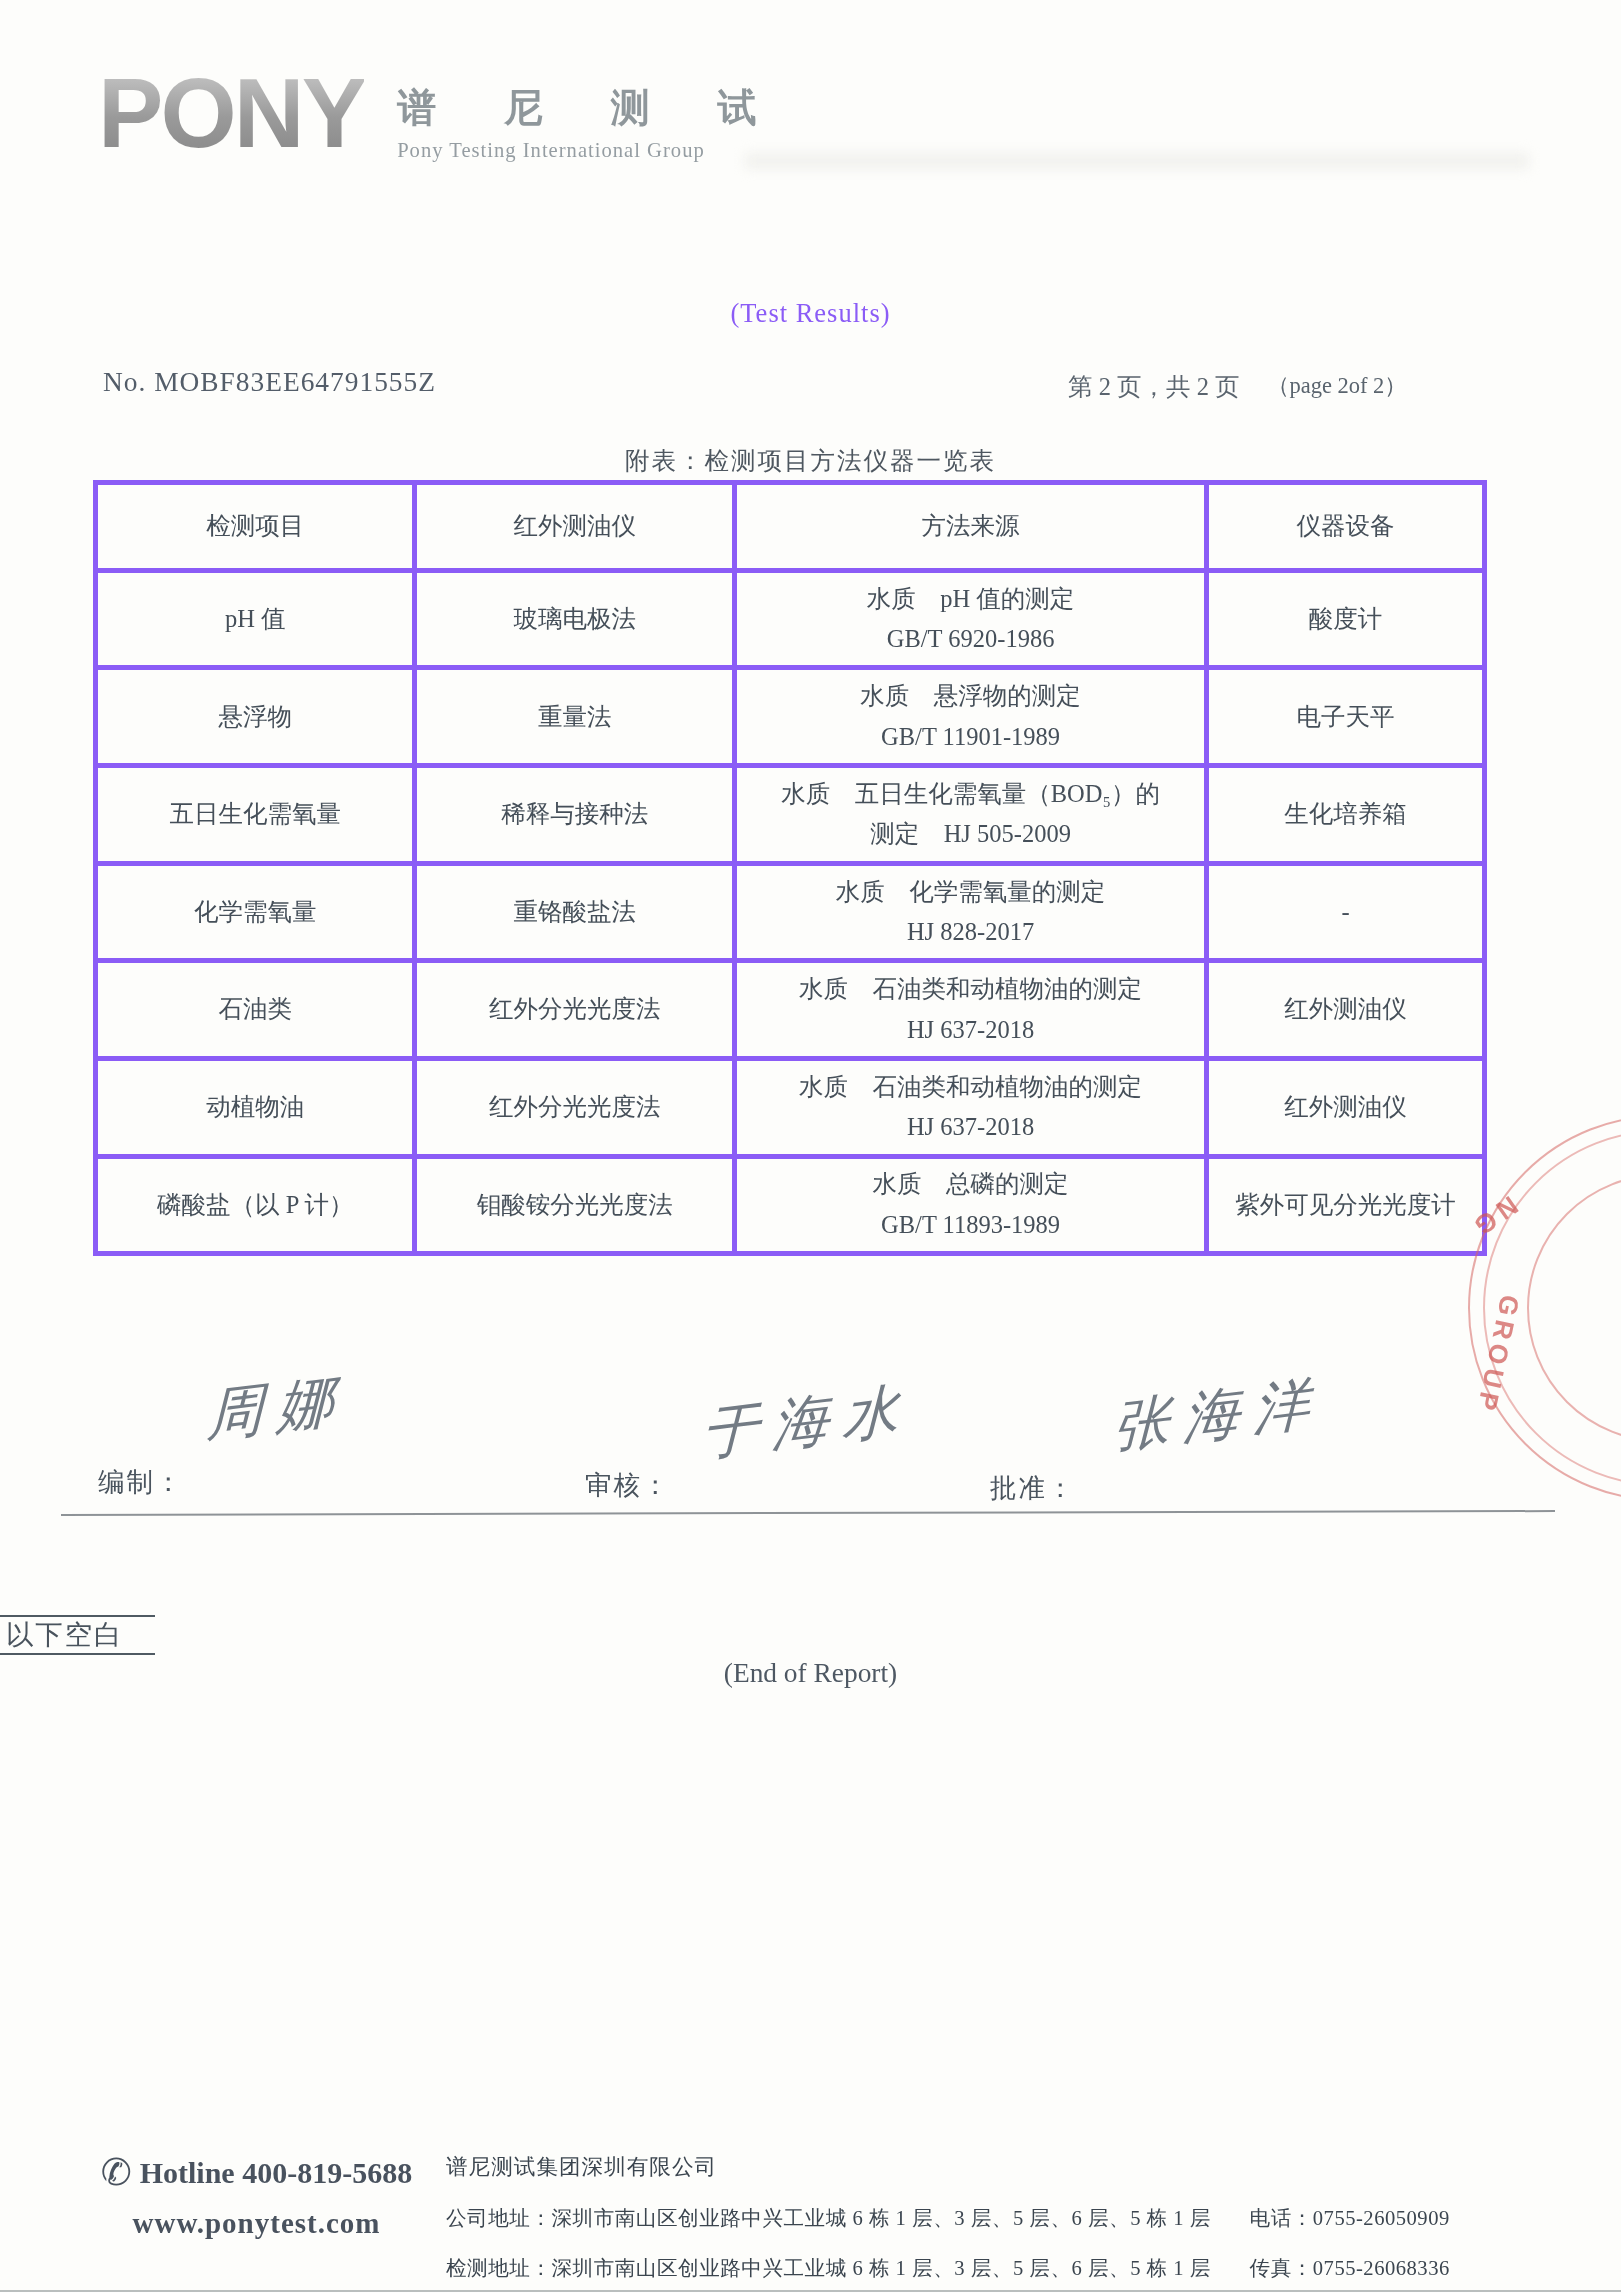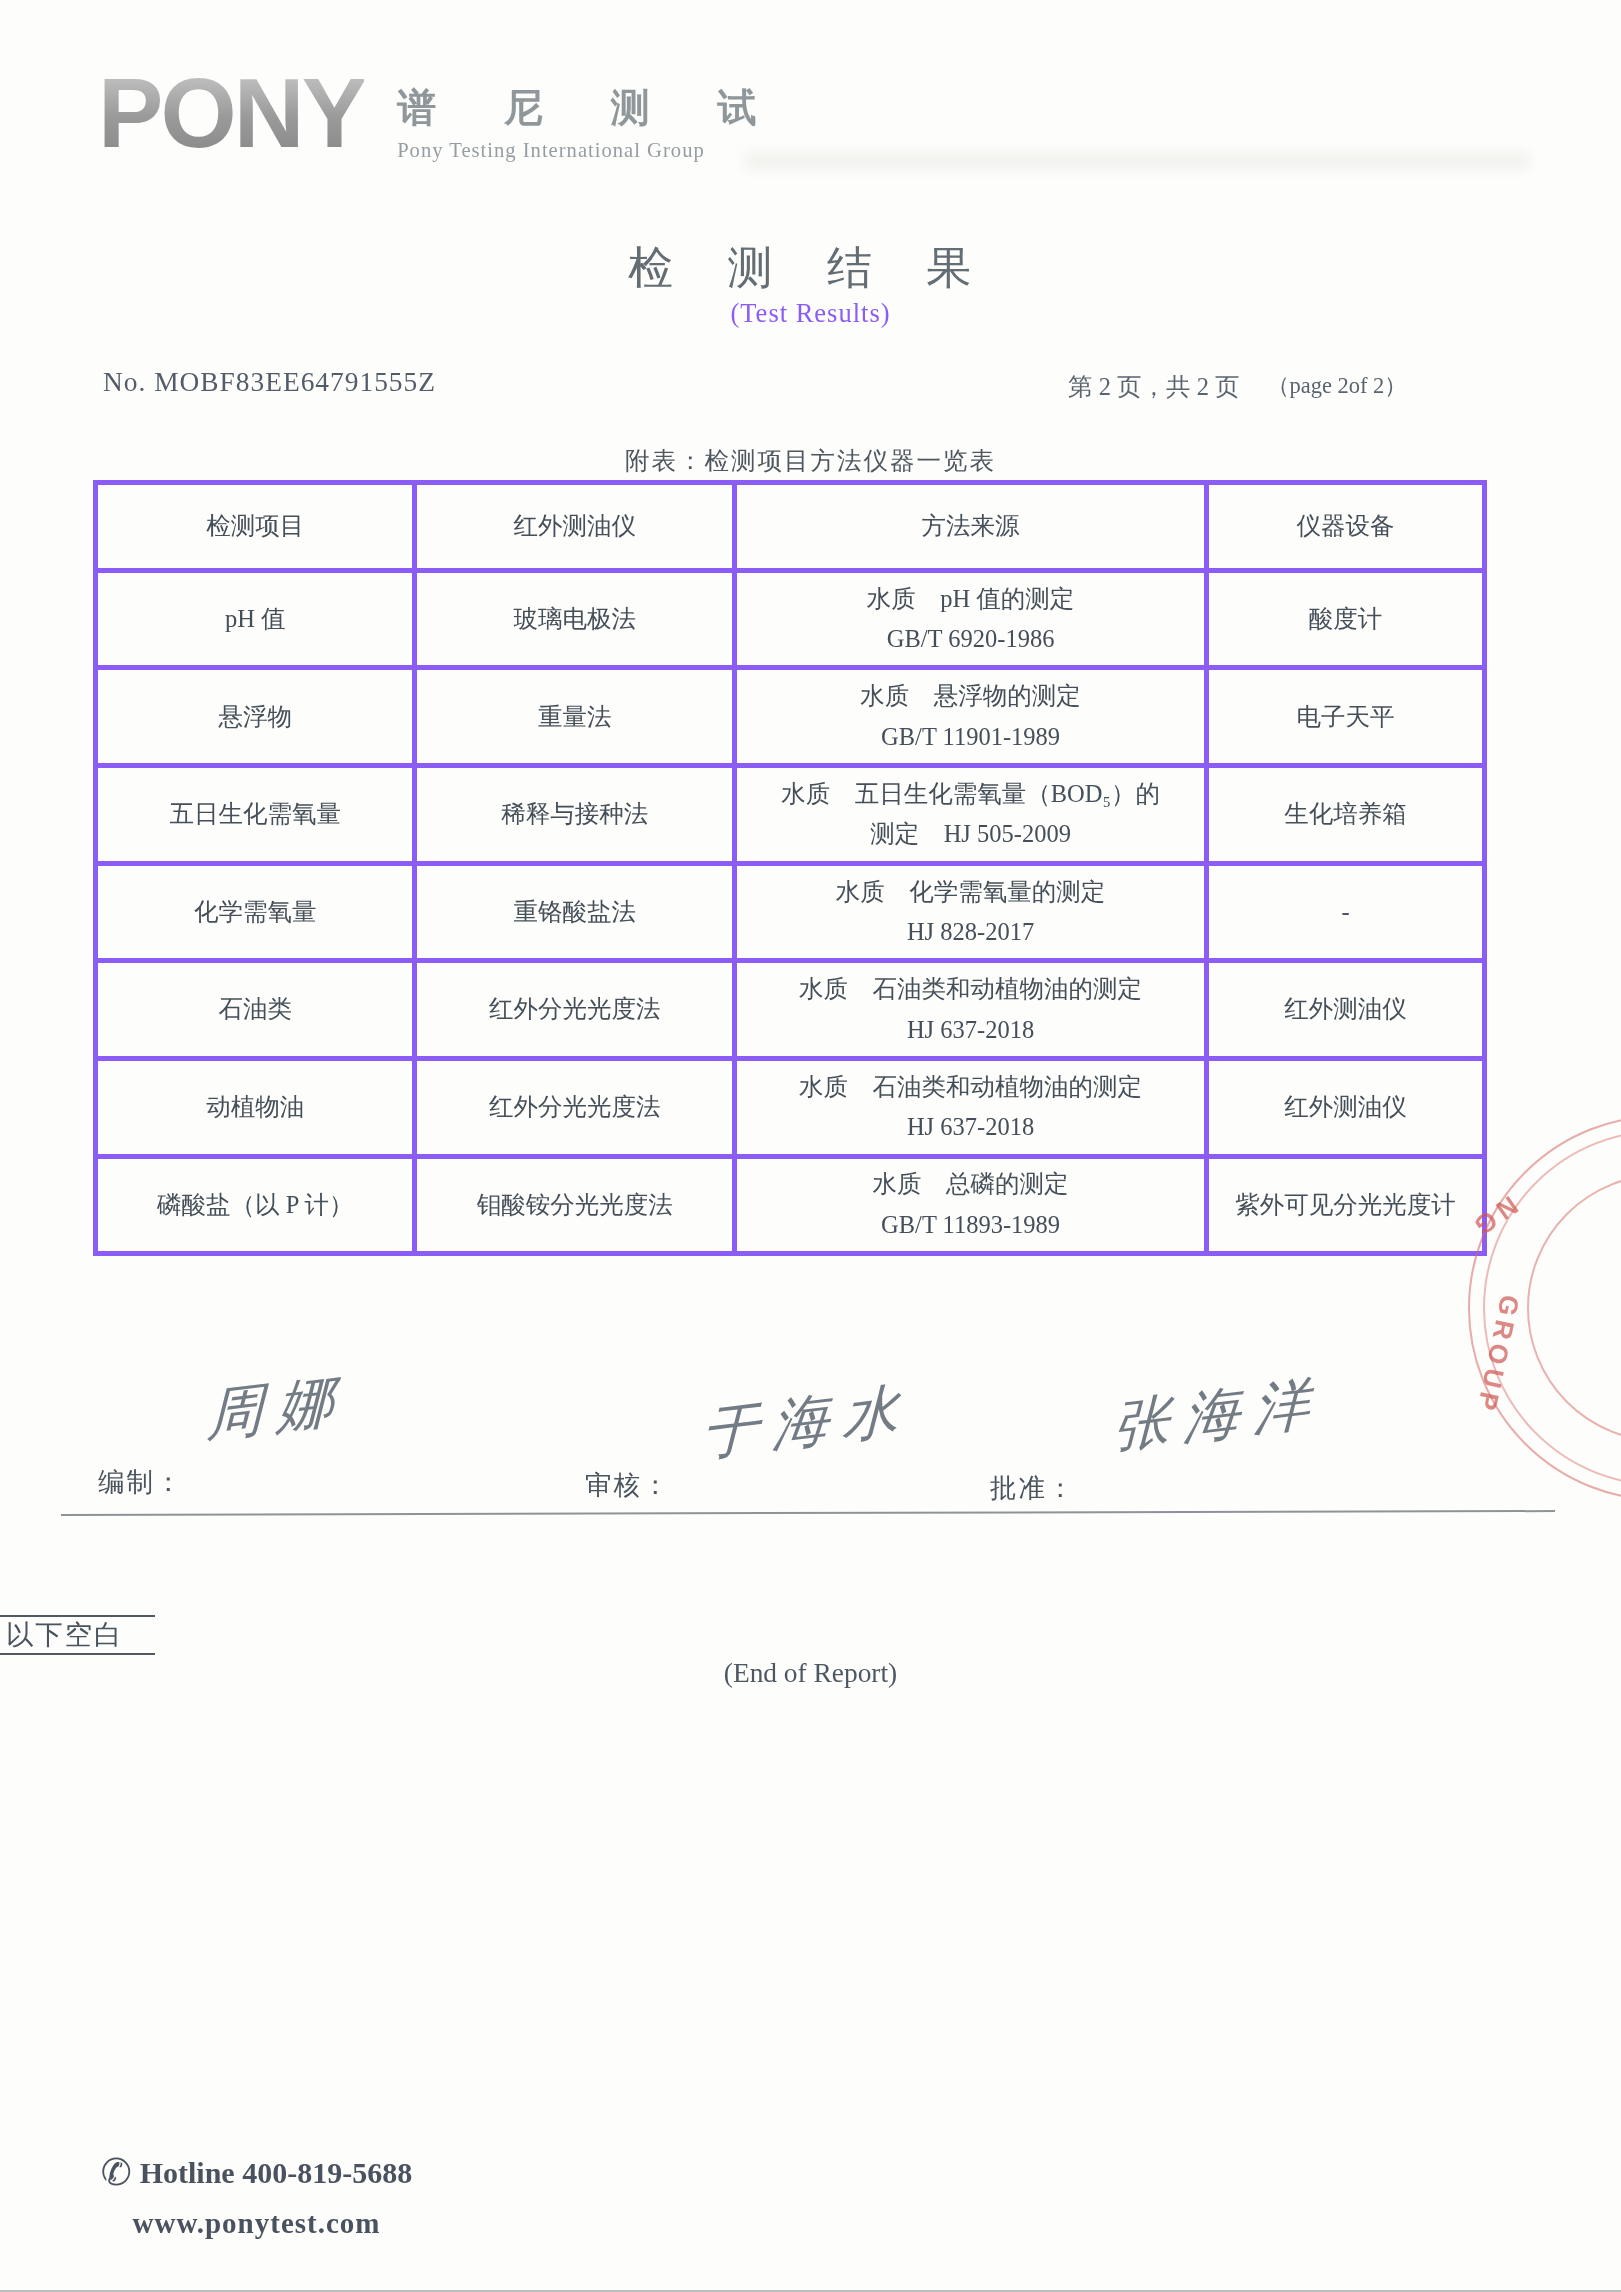--- a/index.html
+++ b/index.html
@@ -72,21 +72,20 @@
 
   <div class="logo-wrap">
     <div class="logo-pony">PONY</div>
     <div class="logo-right">
       <div class="logo-cn">谱 尼 测 试</div>
       <div class="logo-en">Pony Testing International Group</div>
     </div>
   </div>
   <div class="scan-smudge" style="left:745px;top:153px;width:784px;height:15.7px;"></div>
 
-  <div class="doc-title">检 测 结 果</div>
   <div class="doc-subtitle">(Test Results)</div>
 
   <div class="report-no">No. MOBF83EE64791555Z</div>
   <div class="page-info">
     <span class="cn">第 2 页，共 2 页</span>
     <span class="en">（page 2of 2）</span>
   </div>
 
   <div class="table-caption">附表：检测项目方法仪器一览表</div>
 
@@ -191,16 +190,27 @@
   </div>
   <div class="end-en">(End of Report)</div>
 
   <div class="foot-left">
     <div class="foot-hotline">
       <span class="foot-phone-icon">✆</span>
       <span>Hotline 400-819-5688</span>
     </div>
     <div class="foot-site">www.ponytest.com</div>
   </div>
+  <div class="foot-right">
+    <div class="foot-company">谱尼测试集团深圳有限公司</div>
+    <div class="foot-line">
+      <span>公司地址：深圳市南山区创业路中兴工业城 6 栋 1 层、3 层、5 层、6 层、5 栋 1 层</span>
+      <span class="foot-tel">电话：0755-26050909</span>
+    </div>
+    <div class="foot-line">
+      <span>检测地址：深圳市南山区创业路中兴工业城 6 栋 1 层、3 层、5 层、6 层、5 栋 1 层</span>
+      <span class="foot-tel">传真：0755-26068336</span>
+    </div>
+  </div>
 
   <div class="bottom-edge"></div>
 </div>
 
 
 </body></html>

